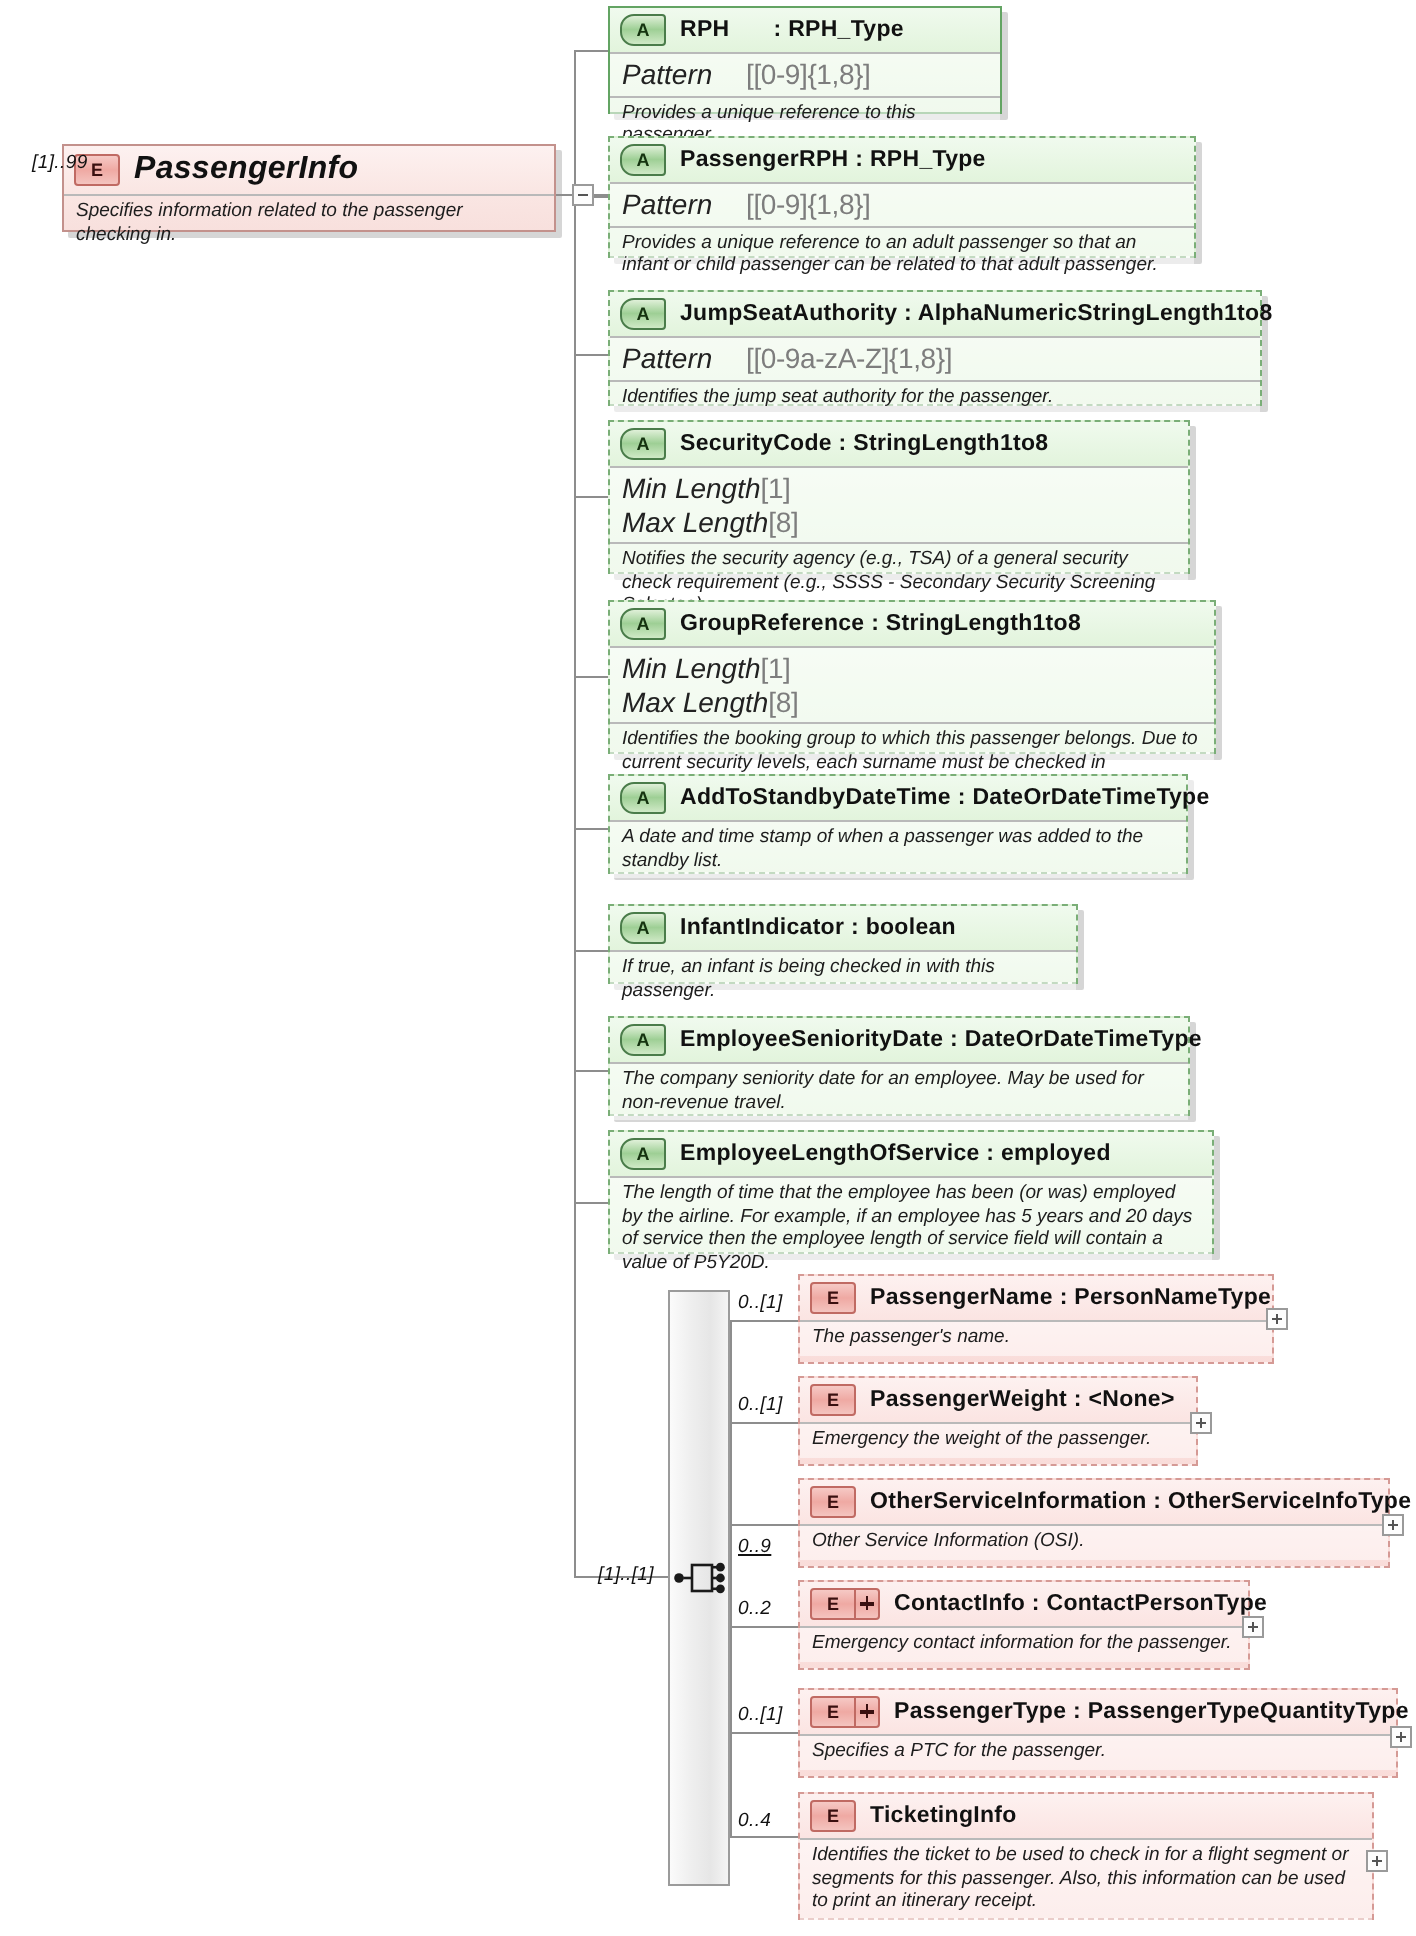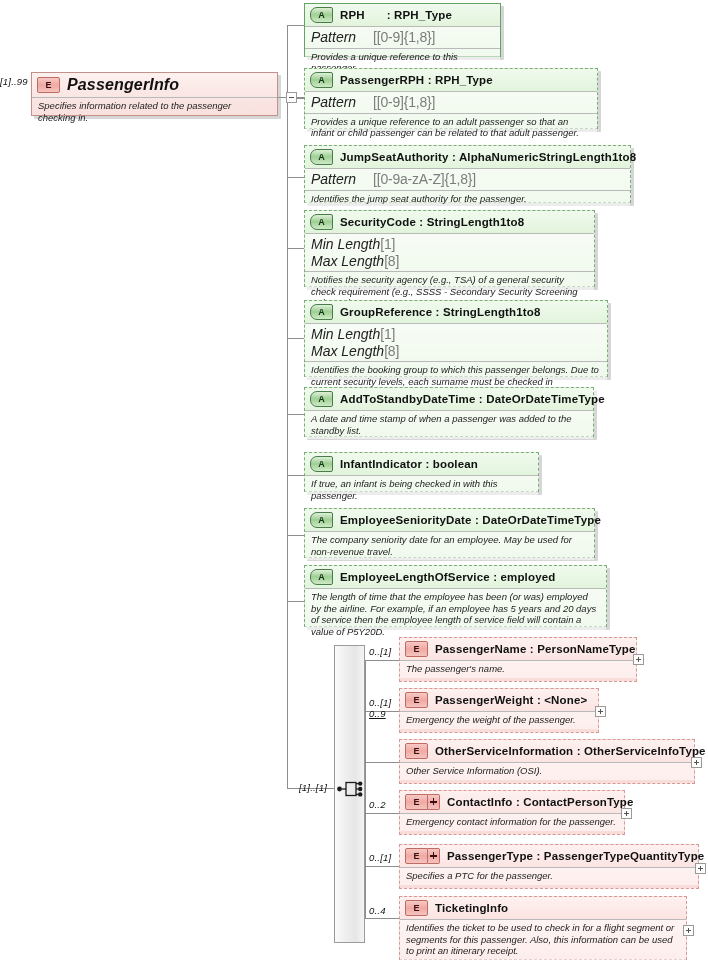--- a/index.html
+++ b/index.html
@@ -128,21 +128,21 @@
     background:linear-gradient(to right,#fbfbfb 0%,#efefef 35%,#e6e6e6 70%,#f4f4f4 100%);
     z-index:2;
   }
   .seqicon{position:absolute;z-index:4;width:28px;height:22px;}
 </style>
 </head>
 <body>
 
 <div class="canvas">
 
-  <div class="card" style="left:0;top:76px;">[1]..99</div>
+  <div class="card" style="left:16px;top:76px;">[1]..99</div>
 
   <div class="shadow" style="left:34px;top:75px;width:247px;height:44px;"></div>
   <div class="node root elem-root" style="left:31px;top:72px;width:247px;height:44px;z-index:3;">
     <div class="inner">
       <div class="title">
         <span class="icon-E">E</span>
         <span class="name">PassengerInfo</span>
       </div>
       <div class="annot">Specifies information related to the passenger checking in.</div>
     </div>
@@ -340,21 +340,21 @@
       <div class="title">
         <span class="icon-E">E</span>
         <span class="name"><span>PassengerWeight</span> <span>:</span> <span>&lt;None&gt;</span></span>
       </div>
       <div class="annot">Emergency the weight of the passenger.</div>
     </div>
   </div>
   <div class="expander" style="left:595px;top:706px;"></div>
 
   <div class="ln h" style="left:365px;top:762px;width:34px;"></div>
-  <div class="card" style="left:369px;top:708px;text-decoration:underline;">0..9</div>
+  <div class="card" style="left:369px;top:768px;text-decoration:underline;">0..9</div>
   <div class="node elem" style="left:399px;top:739px;width:296px;height:45px;z-index:3;">
     <div class="inner">
       <div class="title">
         <span class="icon-E">E</span>
         <span class="name"><span>OtherServiceInformation</span> <span>:</span> <span>OtherServiceInfoType</span></span>
       </div>
       <div class="annot">Other Service Information (OSI).</div>
     </div>
   </div>
   <div class="expander" style="left:691px;top:757px;"></div>

